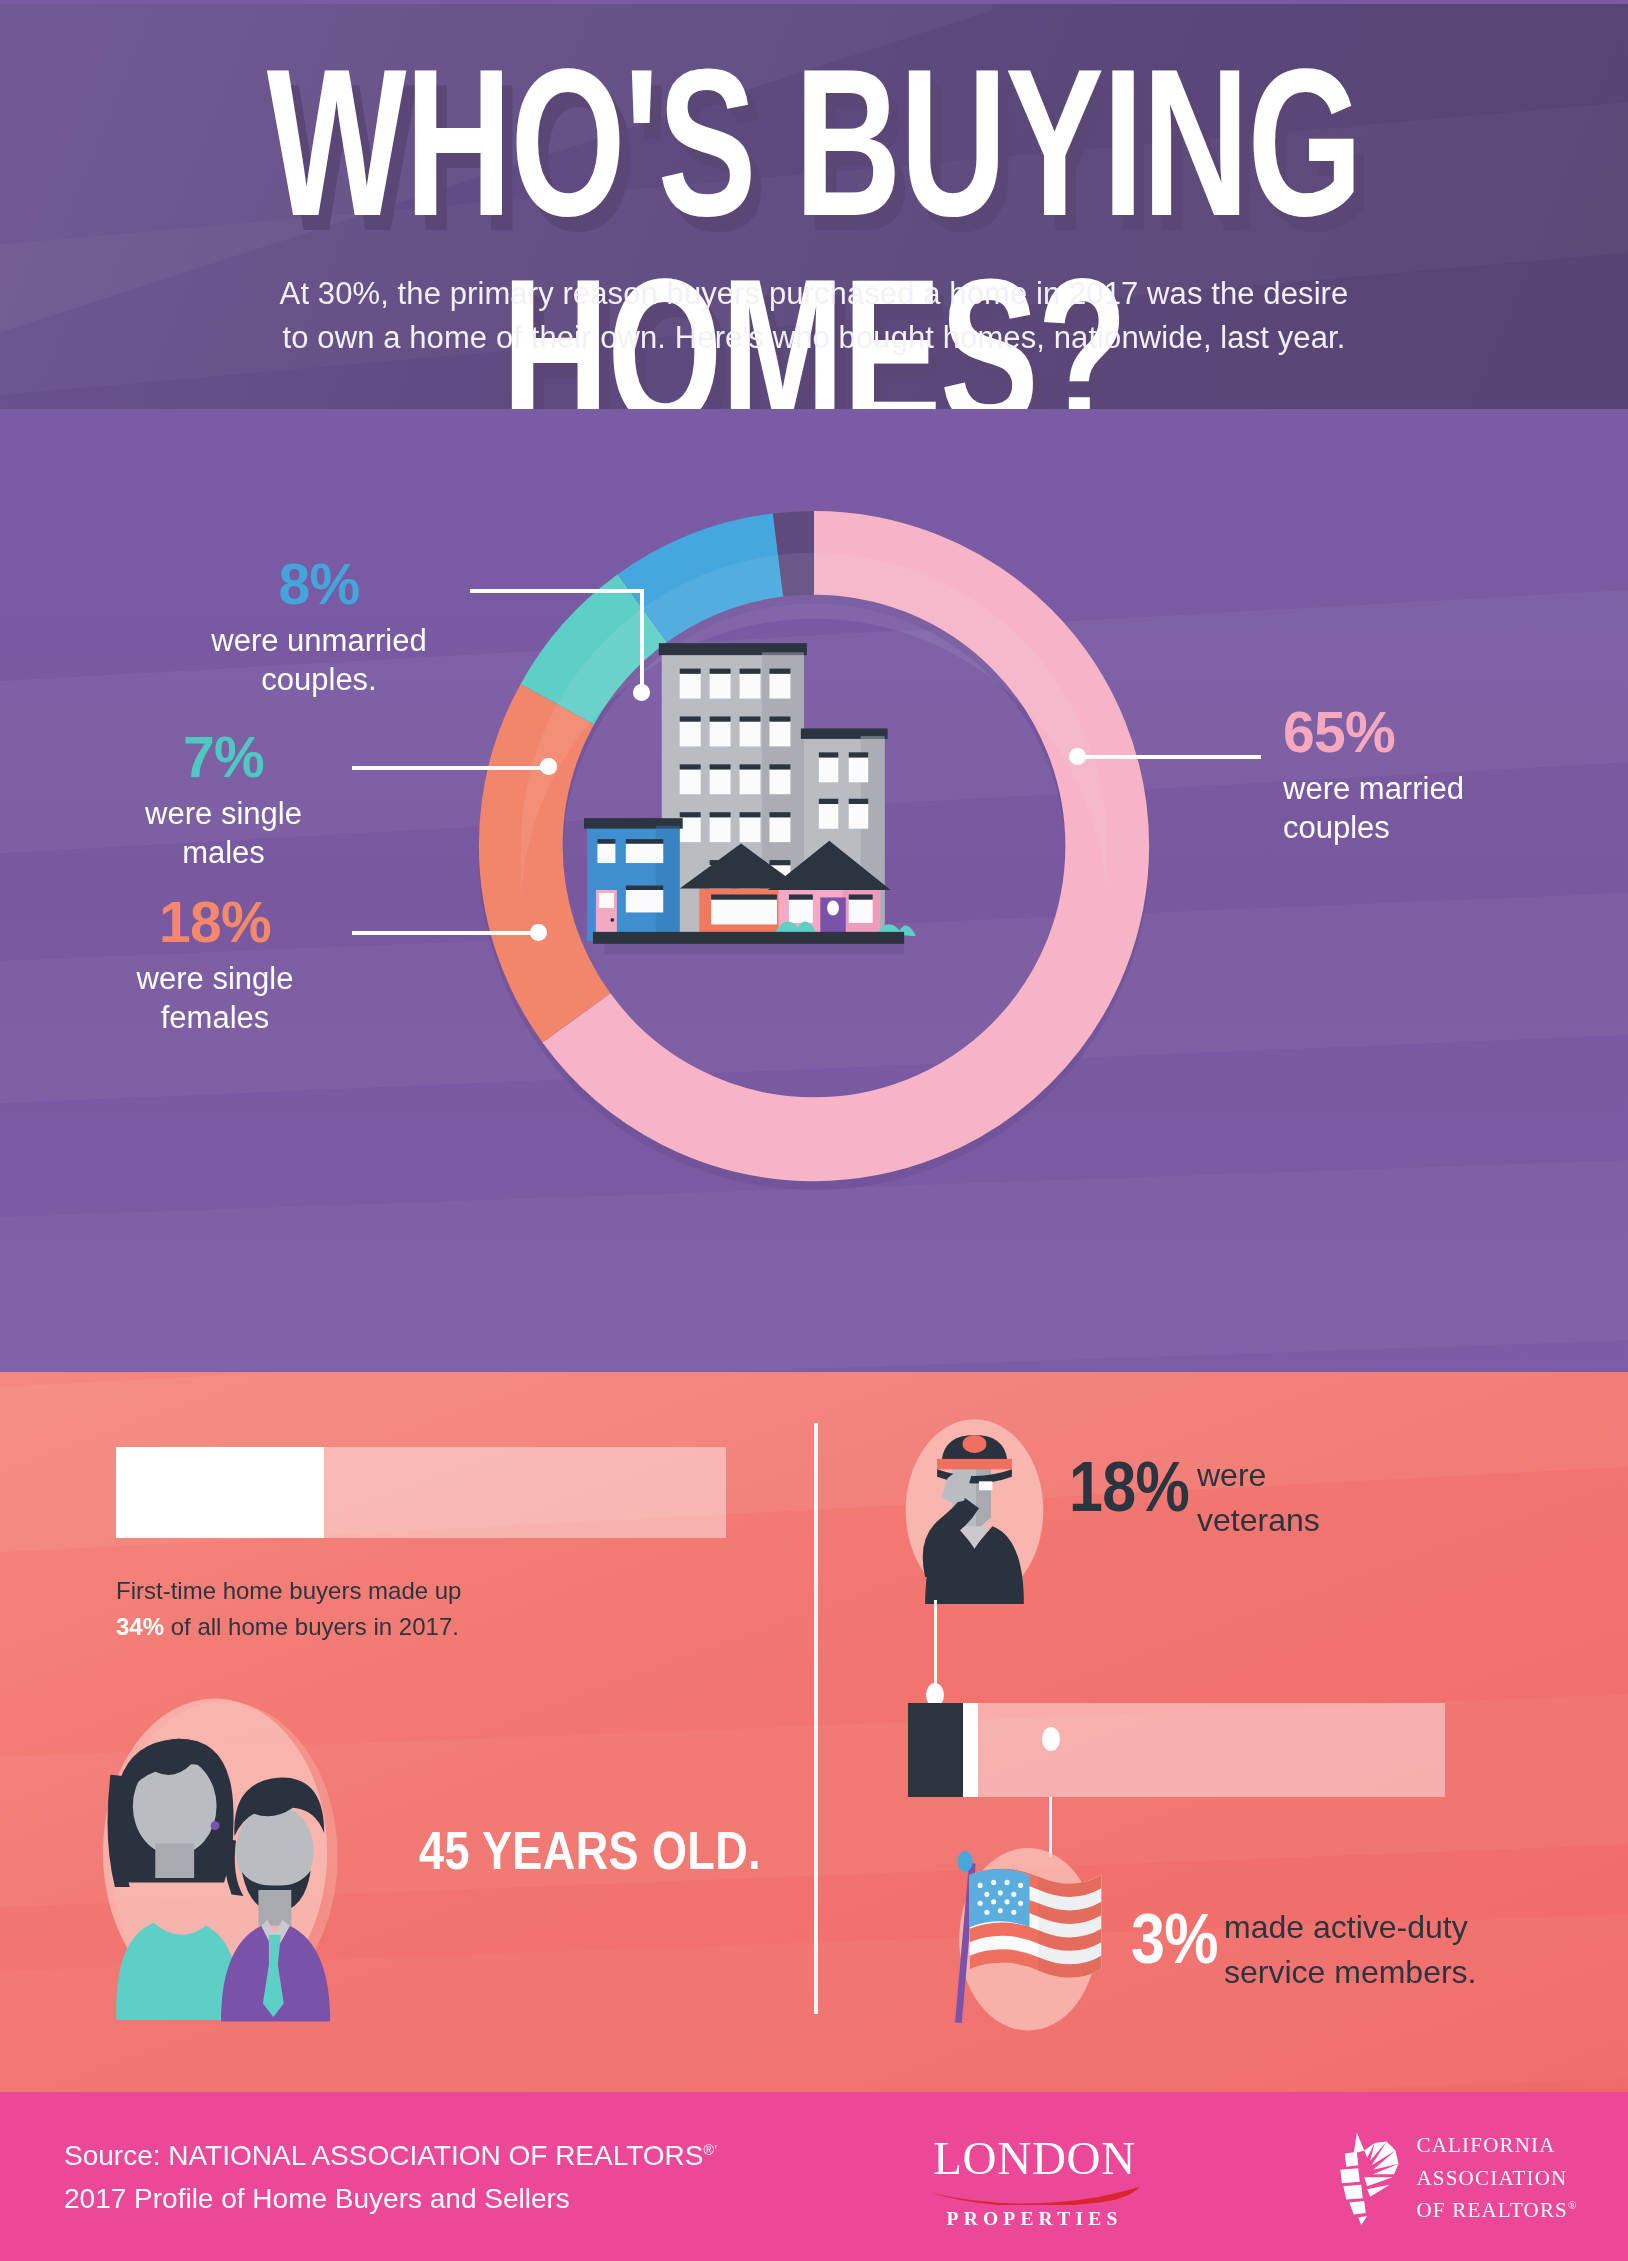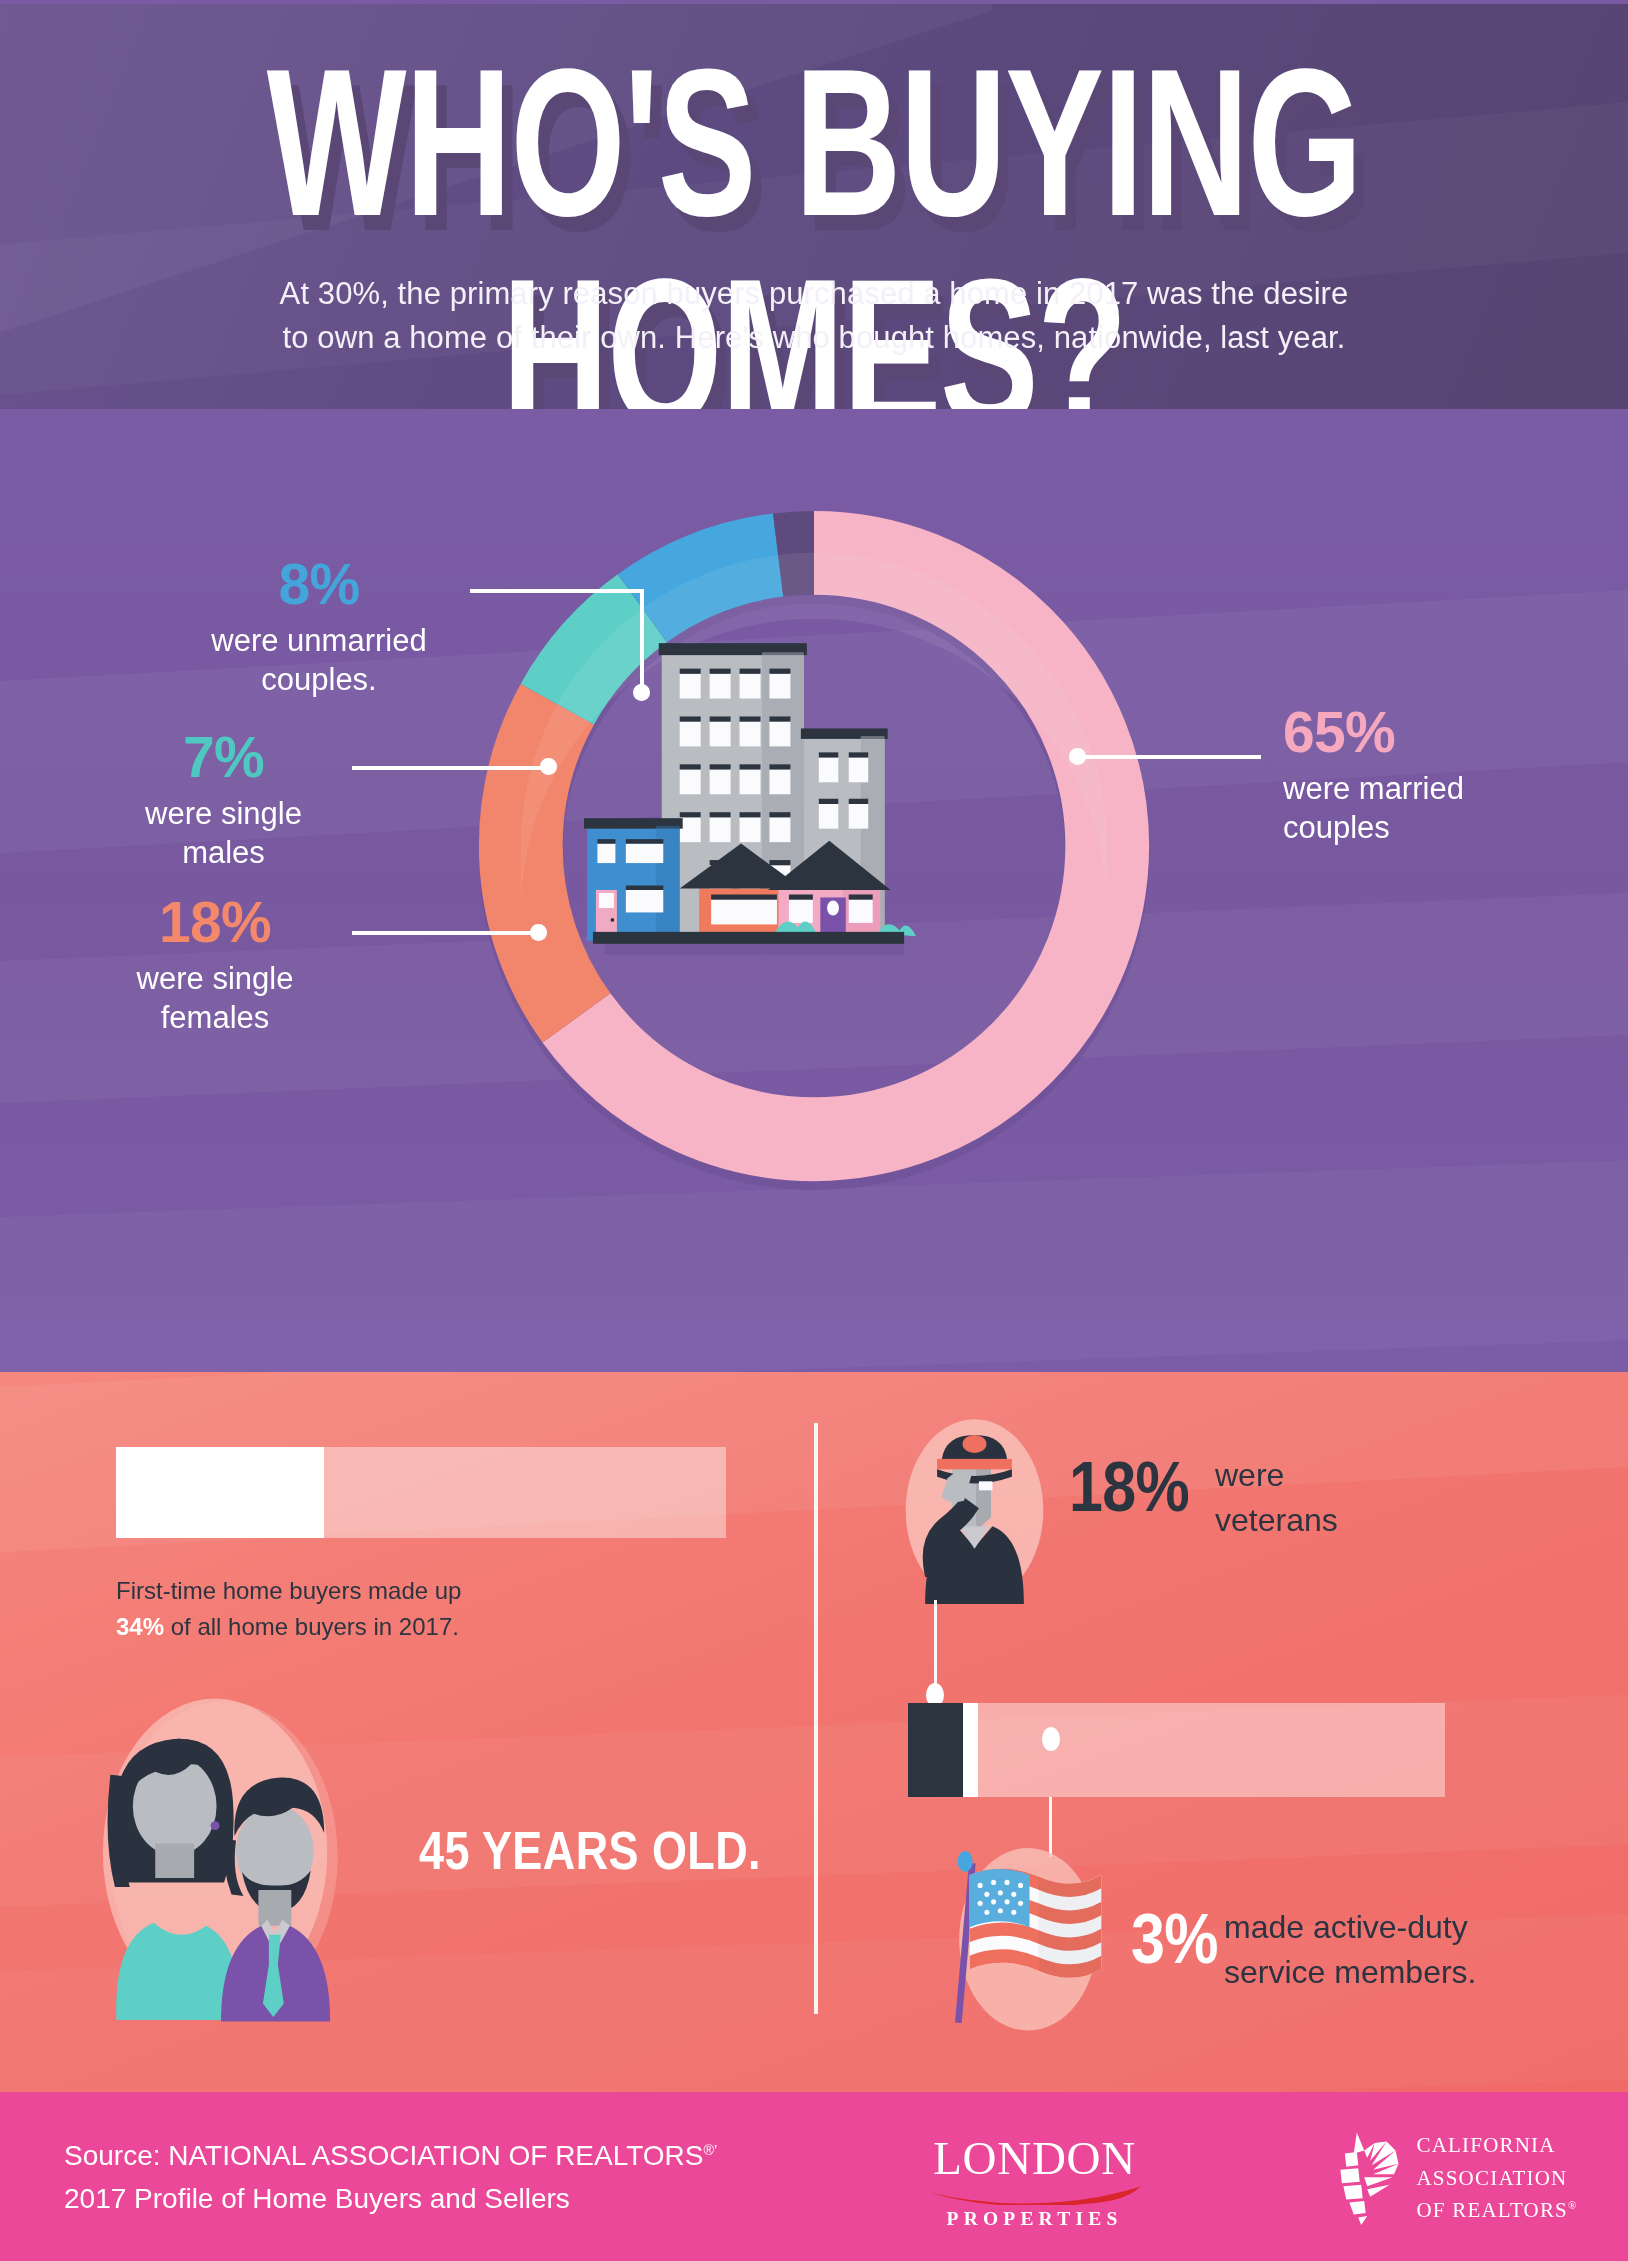--- a/index.html
+++ b/index.html
@@ -112,21 +112,21 @@
   .typical-big { color:#ffffff; font-size:45px; font-weight:bold; line-height:1.25;
                  letter-spacing:0.4px; transform:scaleY(1.18); transform-origin:left top;
                  display:inline-block; margin-top:12px; }
 
   
   .vet-art { position:absolute; left:895px; top:45px; width:159px; height:187px; }
   .vet-pct { position:absolute; left:1069px; top:81px; color:#2c3440;
              font-size:61px; font-weight:bold; line-height:1; letter-spacing:-0.7px;
              transform:scaleY(1.14); transform-origin:left top; }
   .vet-txt { position:absolute; left:1197px; top:81px; color:#2c3440;
-             font-size:32px; line-height:1.42;margin-left:18px; }
+             font-size:32px; line-height:1.42; }
 
   .vet-connector { position:absolute; left:934px; top:228px; width:3px; height:96px;
                    background:rgba(255,255,255,.95); }
   .vet-connector-dot { position:absolute; left:926px; top:311px; width:18px; height:24px;
                        border-radius:50%; background:#ffffff; }
 
   .vet-bar { position:absolute; left:908px; top:331px; width:537px; height:94px;
              background:rgba(255,255,255,.42); }
   .vet-fill { position:absolute; left:0; top:0; width:55px; height:94px; background:#2c3440; }
   .vet-gap  { position:absolute; left:55px; top:0; width:15px; height:94px; background:#ffffff; }

